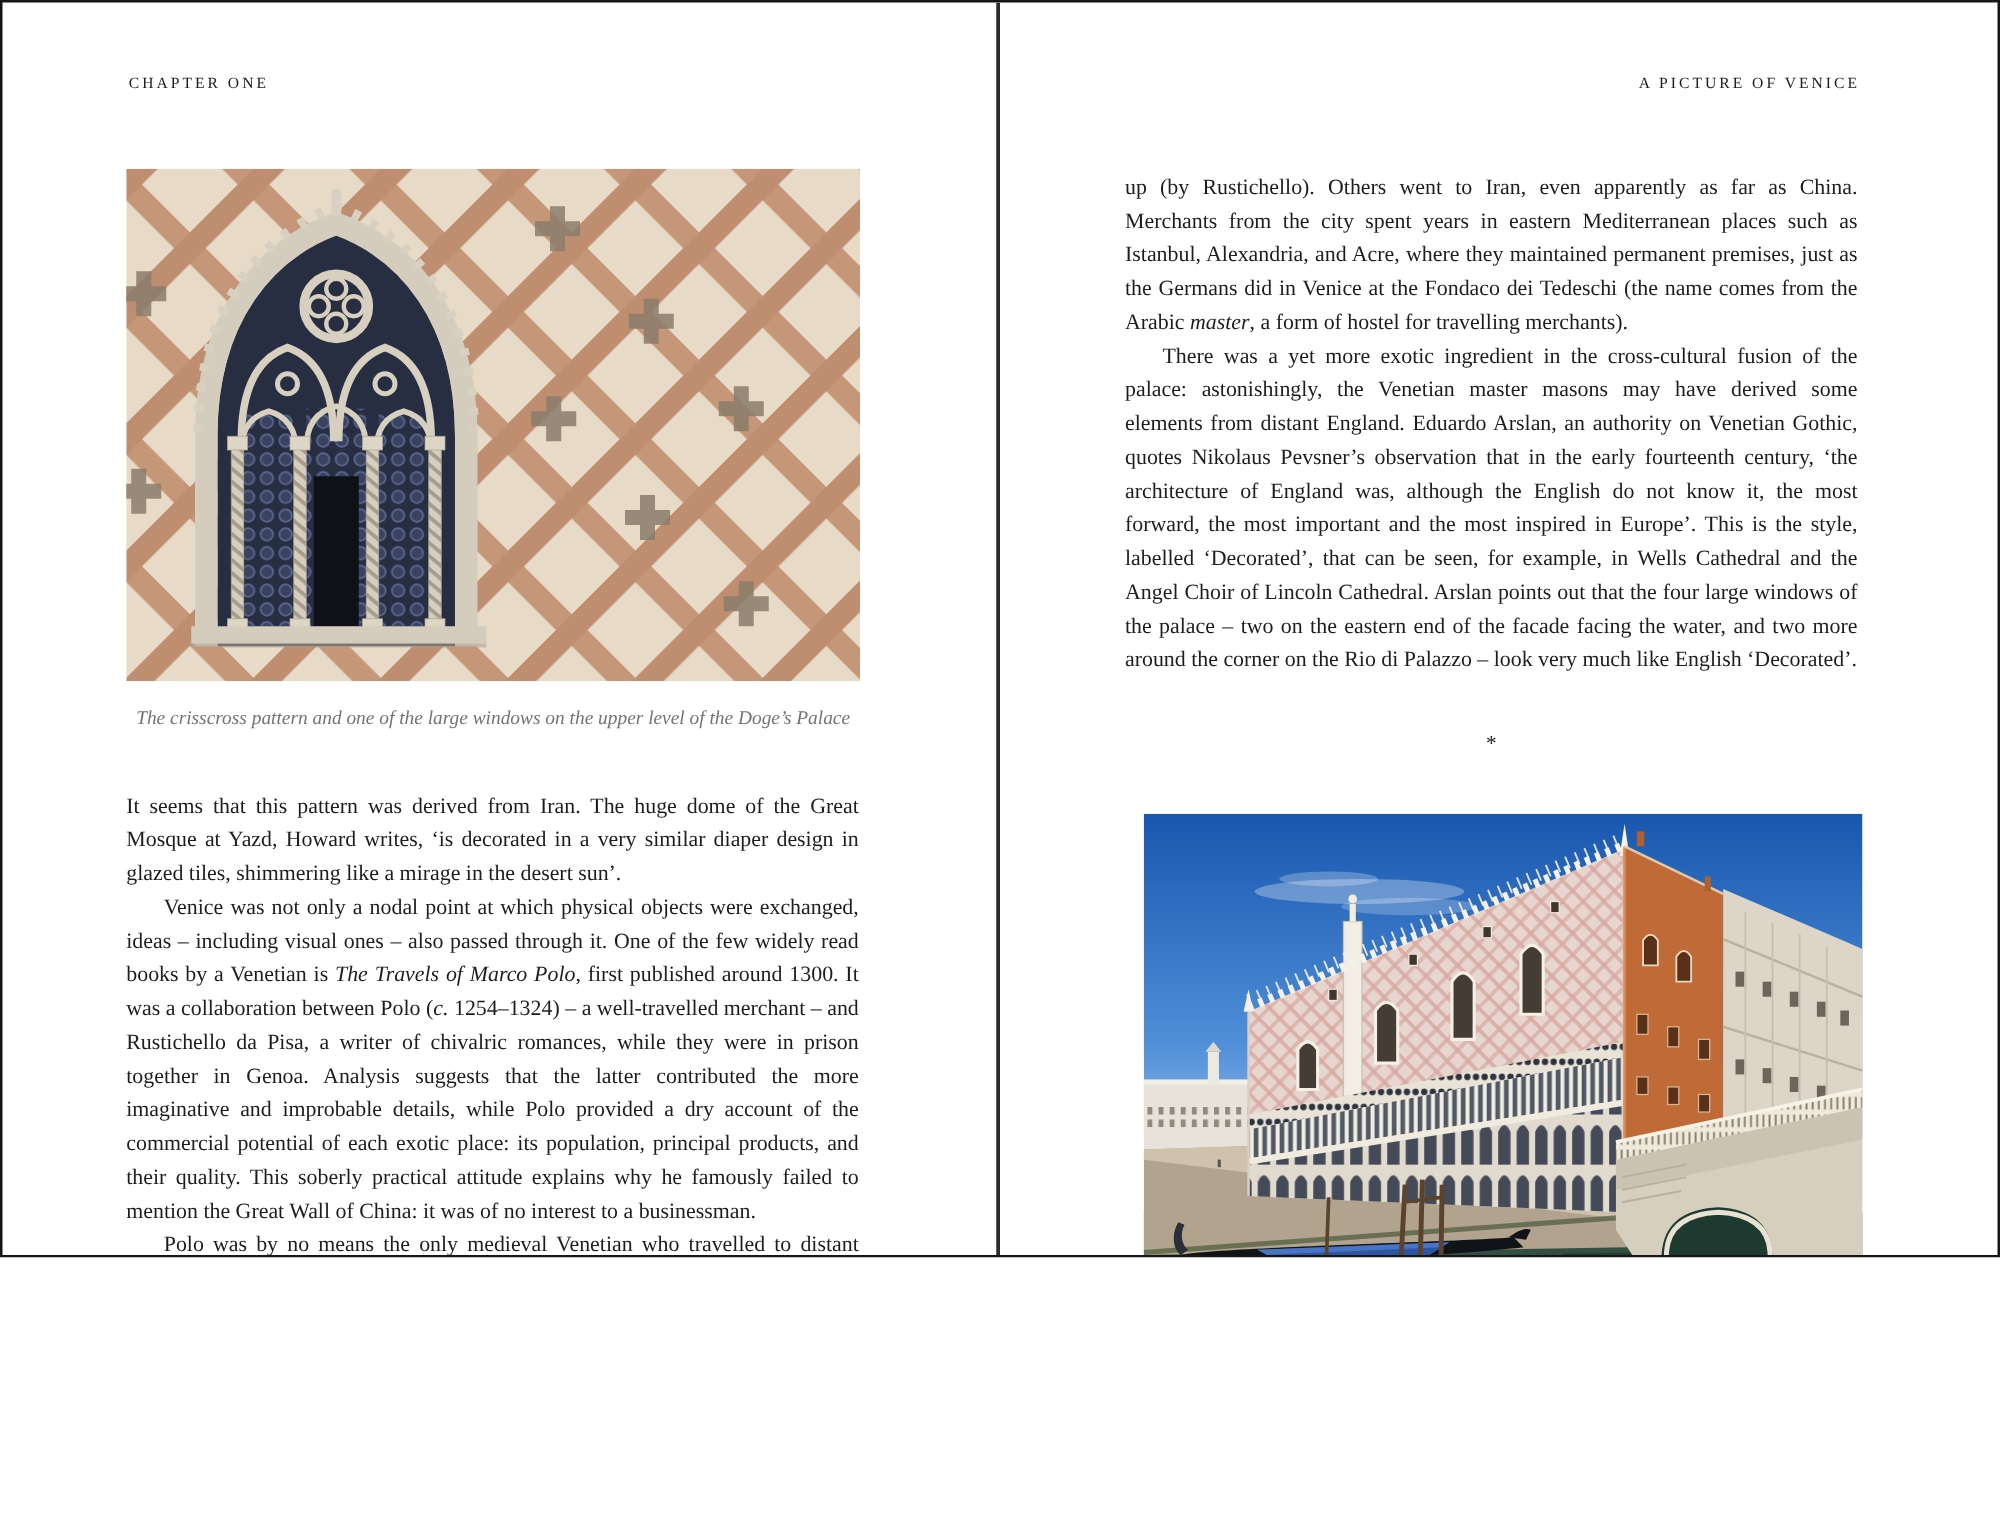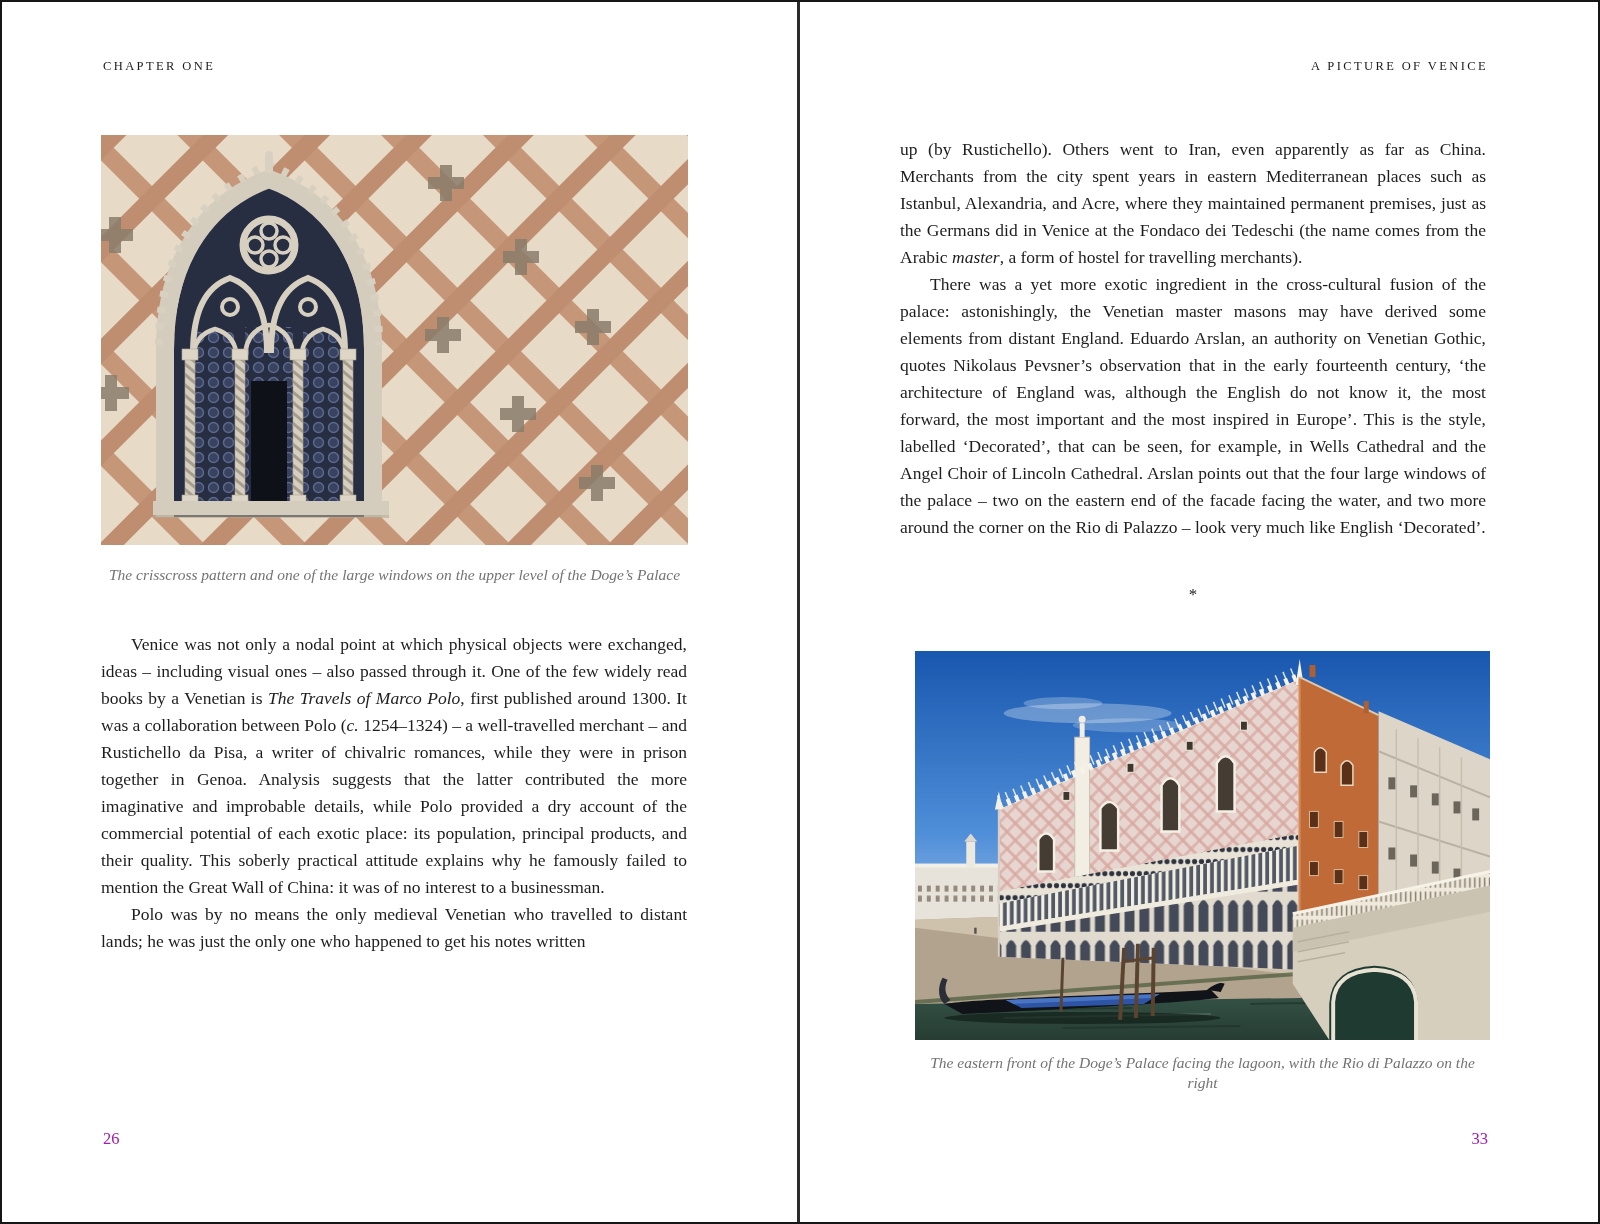--- a/index.html
+++ b/index.html
@@ -1,16 +1,16 @@
 <!DOCTYPE html>
 <html><head>
 <meta charset="utf-8">
 <style>
   html,body{margin:0;padding:0;background:#ffffff;}
-  .spread{position:relative;width:1600px;height:1224px;box-sizing:border-box;
+  .spread{position:relative;width:1600px;height:1006px;box-sizing:border-box;
     border:2px solid #161616;background:#ffffff;overflow:hidden;
     font-family:"Liberation Serif","DejaVu Serif",serif;color:#1d1d1d;}
   .gutter{position:absolute;left:795px;top:0;width:3px;height:100%;background:#2b2b2b;}
   .page{position:absolute;top:0;height:100%;}
   .page.left{left:0;width:795px;}
   .page.right{left:798px;width:798px;}
   .running-header{position:absolute;top:57px;font-size:12.5px;letter-spacing:2.4px;color:#1b1b1b;white-space:nowrap;}
   .page.left .running-header{left:101px;}
   .page.right .running-header{right:110px;}
   .figure{position:absolute;margin:0;padding:0;}
@@ -118,20 +118,21 @@
 
           <rect x="52" y="366" width="236" height="14" fill="#d4cdbe"></rect>
           <rect x="52" y="380" width="236" height="3" fill="#b0a795" opacity="0.6"></rect>
         </g>
       </svg>
     </figure>
 
     <figcaption class="caption cap1">The crisscross pattern and one of the large windows on the upper level of the Doge’s Palace</figcaption>
 
     <div class="body-text">
+      <p>It seems that this pattern was derived from Iran. The huge dome of the Great Mosque at Yazd, Howard writes, ‘is decorated in a very similar diaper design in glazed tiles, shimmering like a mirage in the desert sun’.</p>
       <p class="indent">Venice was not only a nodal point at which physical objects were exchanged, ideas – including visual ones – also passed through it. One of the few widely read books by a Venetian is <i>The Travels of Marco Polo</i>, first published around 1300. It was a collaboration between Polo (<i>c.</i> 1254–1324) – a well-travelled merchant – and Rustichello da Pisa, a writer of chivalric romances, while they were in prison together in Genoa. Analysis suggests that the latter contributed the more imaginative and improbable details, while Polo provided a dry account of the commercial potential of each exotic place: its population, principal products, and their quality. This soberly practical attitude explains why he famously failed to mention the Great Wall of China: it was of no interest to a businessman.</p>
       <p class="indent">Polo was by no means the only medieval Venetian who travelled to distant lands; he was just the only one who happened to get his notes written</p>
     </div>
 
     <div class="page-number">26</div>
   </div>
 
   <div class="gutter"></div>
 
   <div class="page right">

